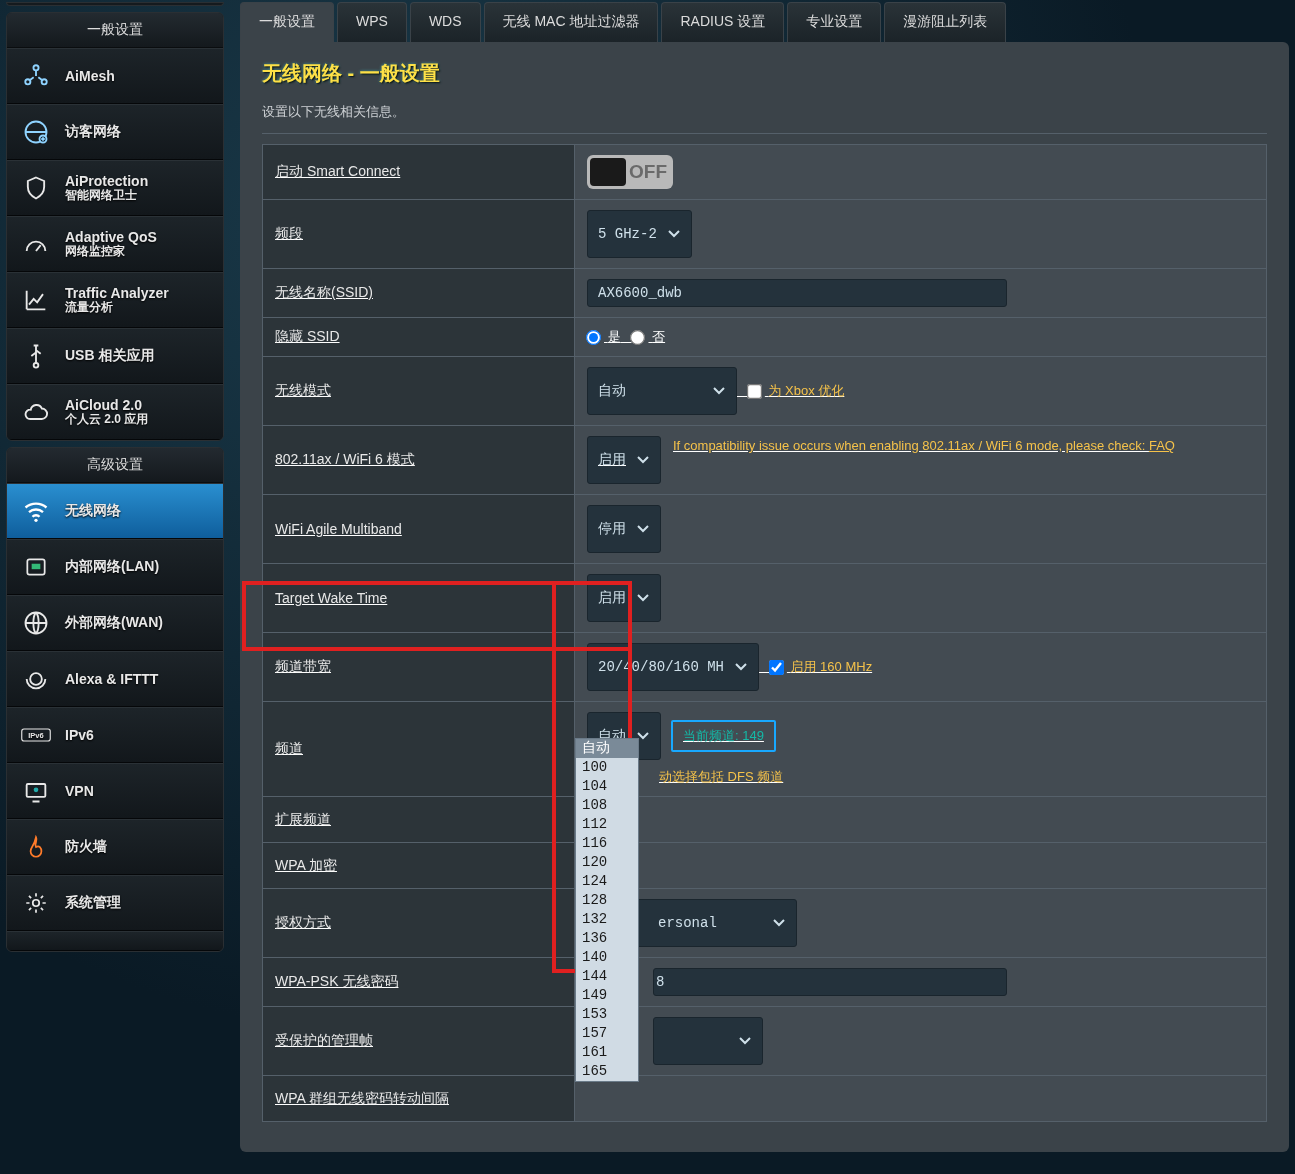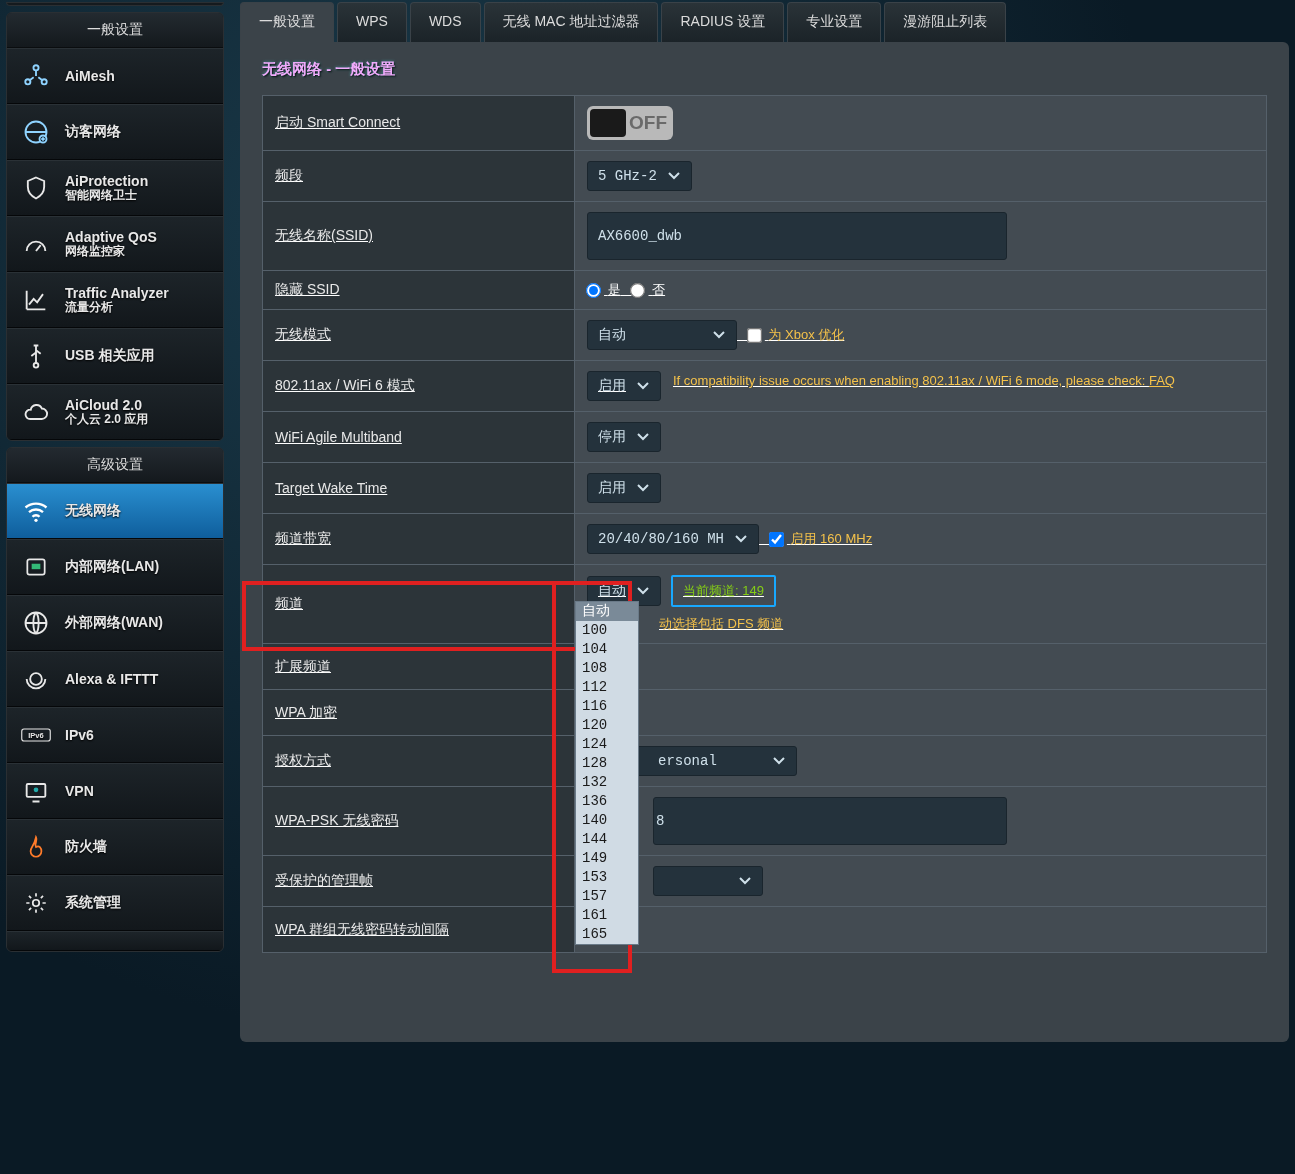--- a/index.html
+++ b/index.html
@@ -33,55 +33,55 @@
   
   .main { flex: 1; padding: 0 6px 0 12px; }
   .tabs { display: flex; gap: 3px; }
   .tab {
     padding: 10px 18px 11px; background: linear-gradient(#2a3338,#1b2328);
     border: 1px solid #3a4248; border-bottom: none; border-radius: 4px 4px 0 0;
     color: #dcdcdc; font-size: 14px; cursor: pointer;
   }
   .tab.active { background: #3b4349; }
   .panel { background: #3b4349; border-radius: 0 6px 6px 6px; padding: 18px 22px 30px; min-height: 1000px; }
-  .panel h2 { font-size: 15px; font-weight: bold; color: #f0abfc; text-shadow: 1px 1px 2px #000, 0 0 3px #4aa; margin-bottom: 16px; }
+  .panel h2 { font-size: 20px; font-weight: bold; color: #fde047; text-shadow: 1px 1px 2px #000, 0 0 3px #4aa; margin-bottom: 16px; }
   .panel .desc { color: #cfd3d6; font-size: 13px; margin-bottom: 10px; padding-bottom: 12px; border-bottom: 1px solid #55606a; }
   table.form { width: 100%; border-collapse: collapse; text-decoration: underline; }
   table.form td { border: 1px solid #55606a; padding: 10px 12px; vertical-align: middle; }
   table.form td.label { width: 312px; background: #2c3439; color: #e8e8e8; font-size: 14px; }
   table.form td.field { background: #434b52; }
   
   .select-ctl {
     display: inline-flex; align-items: center; justify-content: space-between;
     background: #24323c; border: 1px solid #1a252d; border-radius: 3px;
-    height: 30px; padding: 0 10px; color: #cfe0ea; font-family: "Courier New", monospace; font-size: 14px;
+    height: 48px; padding: 0 10px; color: #cfe0ea; font-family: "Courier New", monospace; font-size: 14px;
     min-width: 62px; cursor: pointer;
   }
   .select-ctl.wider { min-width: 150px; }
   .select-ctl.wider2 { min-width: 200px; }
   .chev { margin-left: 10px; }
   .chev svg { display: block; }
   .text-input {
     background: #24323c; border: 1px solid #1a252d; border-radius: 3px;
-    height: 48px; padding: 0 10px; color: #cfe0ea; font-family: "Courier New", monospace; font-size: 14px;
+    height: 28px; padding: 0 10px; color: #cfe0ea; font-family: "Courier New", monospace; font-size: 14px;
     width: 420px;
   }
   .toggle-off {
     display: inline-flex; align-items: center; width: 86px; height: 34px;
     background: #b9b9b9; border-radius: 6px; padding: 3px; cursor: pointer;
   }
   .toggle-off .knob { width: 36px; height: 28px; background: #1a1a1a; border-radius: 4px; }
   .toggle-off .txt { flex: 1; text-align: center; color: #6a6a6a; font-weight: bold; font-size: 19px; }
   input[type=radio], input[type=checkbox] { transform: scale(1.15); margin-right: 4px; vertical-align: middle; }
   .orange { color: #f5c24a; }
   .faq { color: #f5c24a; text-decoration: underline; cursor: pointer; }
   .info-row { display: flex; align-items: flex-start; gap: 12px; }
   .info-text { flex: 1; line-height: 1.5; }
   .badge-blue {
-    display: inline-block; border: 2px solid #18a8ff; color: #84cc16;
+    display: inline-block; border: 2px solid #18a8ff; color: #14b8a6;
     padding: 5px 10px; border-radius: 2px; font-size: 13px;
   }
   .apply-btn {
     display: block; margin: 26px auto 0;
     padding: 10px 24px; background: linear-gradient(#2c2c2c,#141414);
     border: 1px solid #000; border-radius: 6px; color: #e0e0e0; font-size: 15px;
     cursor: pointer; box-shadow: 0 2px 4px rgba(0,0,0,.5);
   }
   
   .red-outline { position: absolute; border: 4px solid #e02020; pointer-events: none; }
@@ -289,20 +289,21 @@
     <div class="tab">WPS</div>
     <div class="tab">WDS</div>
     <div class="tab">无线 MAC 地址过滤器</div>
     <div class="tab">RADIUS 设置</div>
     <div class="tab">专业设置</div>
     <div class="tab">漫游阻止列表</div>
   </div>
 
   <div class="panel rel">
     <h2>无线网络 - 一般设置</h2>
+    <div class="desc">设置以下无线相关信息。</div>
 
     <table class="form">
 
       <tbody>
           <tr>
         <td class="label">启动 Smart Connect</td>
         <td class="field">
           <div class="toggle-off">
             <div class="knob"></div>
             <div class="txt">OFF</div>

